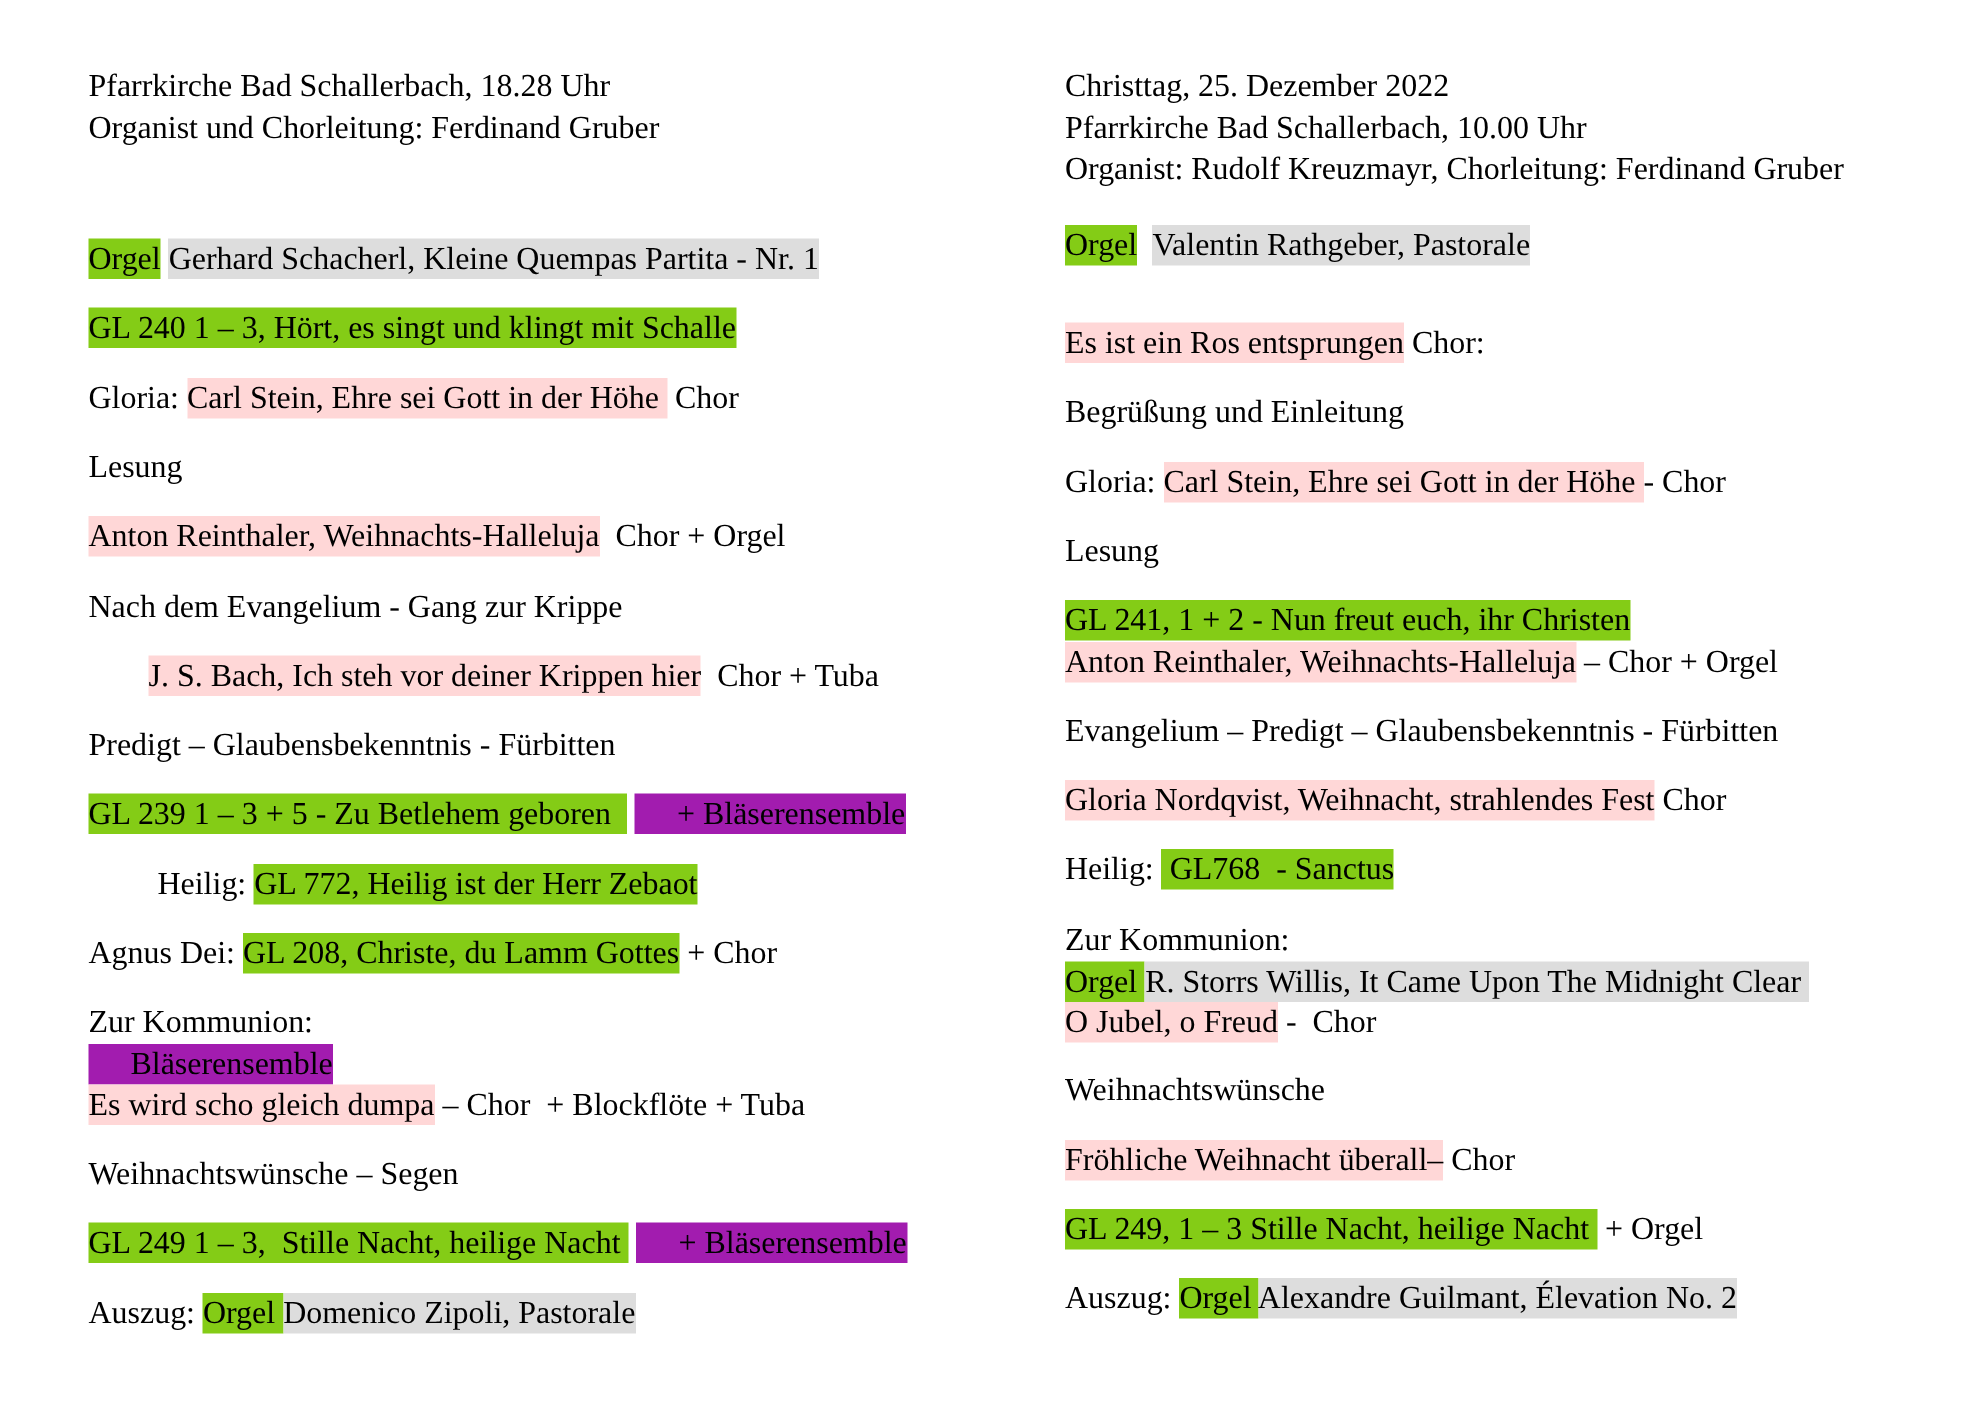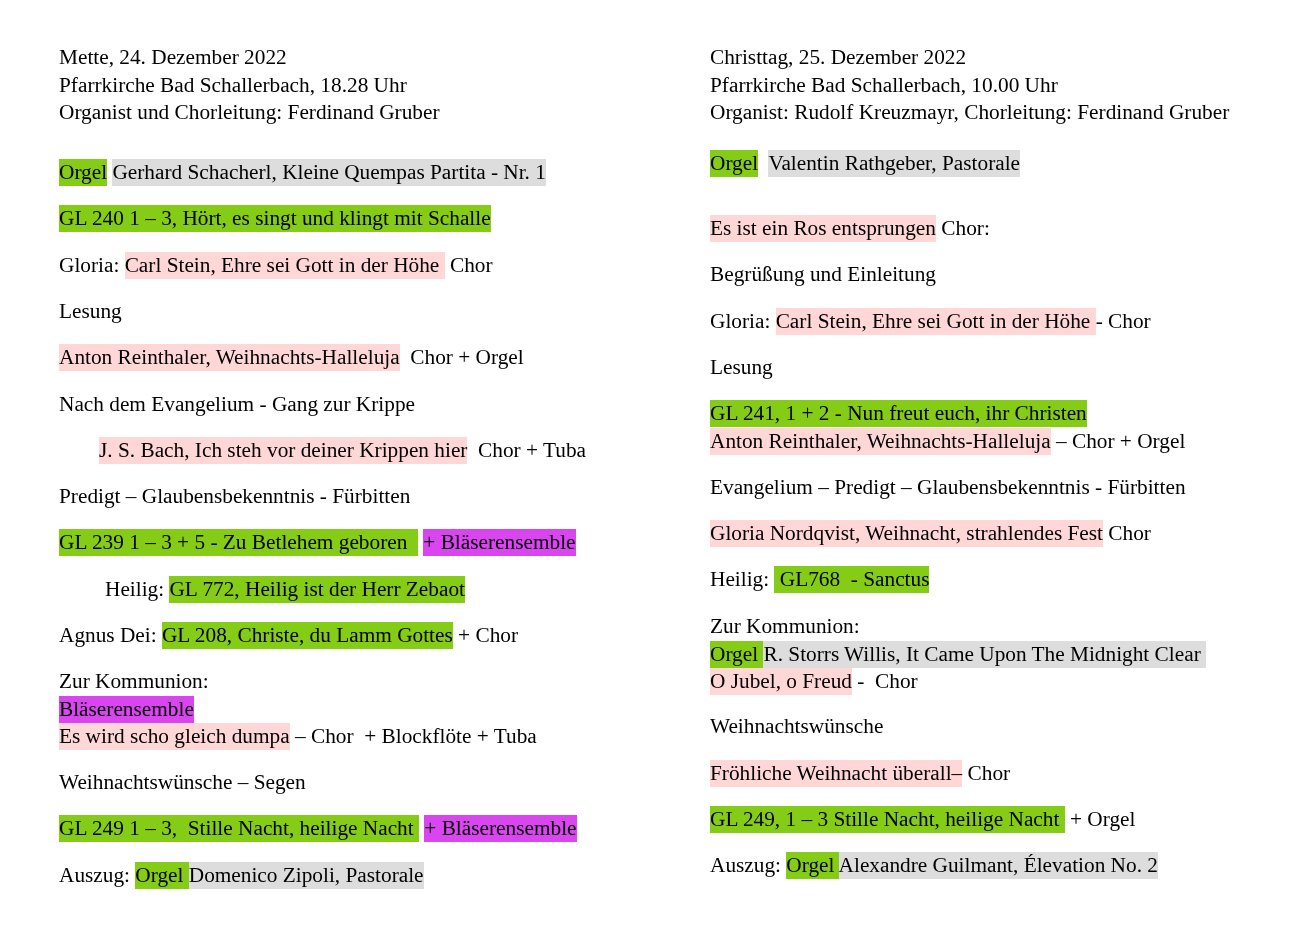--- a/index.html
+++ b/index.html
@@ -5,28 +5,27 @@
   html, body { margin: 0; padding: 0; background: #ffffff; }
   body { width: 1307px; height: 944px; position: relative; overflow: hidden;
          font-family: "Liberation Serif", "DejaVu Serif", serif; font-size: 21.3px; color: #000; }
   .col { position: absolute; top: 44px; }
   .col.left { left: 59px; width: 620px; }
   .col.right { left: 710px; width: 597px; }
   .line { white-space: pre; line-height: 27.5px; height: 27.5px; }
   .hl-yellow { background: #84cc16; }
   .hl-gray { background: #dddddd; }
   .hl-pink { background: #ffd7d7; }
-  .hl-blue { background: #d946ef; }
+  .hl-blue { background: #a21caf; padding-left: 28px; }
   .seg { padding-bottom: 2px; padding-top: 1px; }
 </style>
 </head>
 <body>
 
 <div class="col left">
-  <div class="line">Mette, 24. Dezember 2022</div>
   <div class="line">Pfarrkirche Bad Schallerbach, 18.28 Uhr</div>
   <div class="line">Organist und Chorleitung: Ferdinand Gruber</div>
 </div>
 <div id="left-items">
     <div style="position: absolute; left: 59px; top: 159px;">
       <div class="line"><span class="seg hl-yellow">Orgel</span><span class="seg"> </span><span class="seg hl-gray">Gerhard Schacherl, Kleine Quempas Partita - Nr. 1</span></div>
     </div>
     <div style="position: absolute; left: 59px; top: 205px;">
       <div class="line"><span class="seg hl-yellow">GL 240 1 – 3, Hört, es singt und klingt mit Schalle</span></div>
     </div>

